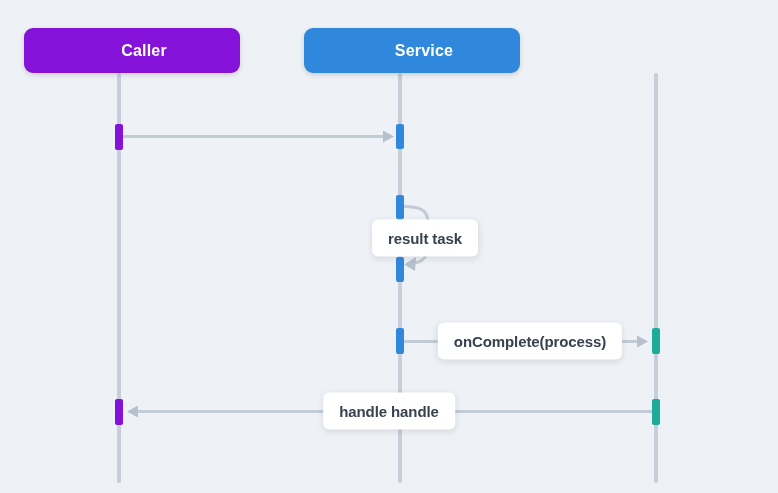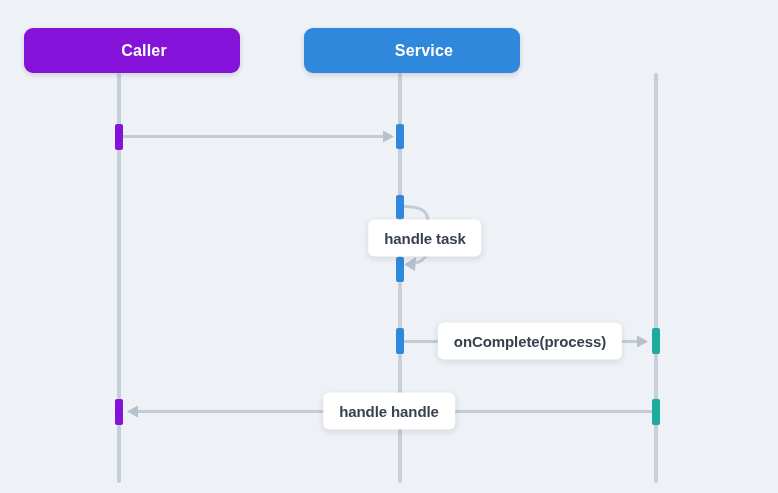--- a/index.html
+++ b/index.html
@@ -114,20 +114,20 @@
 
   <div class="bar purple" style="left:115px; top:124px; height:26px;"></div>
   <div class="bar blue" style="left:396px; top:124px; height:25px;"></div>
   <div class="bar blue" style="left:396px; top:195px; height:24px;"></div>
   <div class="bar blue" style="left:396px; top:257px; height:25px;"></div>
   <div class="bar blue" style="left:396px; top:328px; height:26px;"></div>
   <div class="bar teal" style="left:652px; top:328px; height:26px;"></div>
   <div class="bar teal" style="left:652px; top:399px; height:26px;"></div>
   <div class="bar purple" style="left:115px; top:399px; height:26px;"></div>
 
-  <div class="msg-label" style="left:425px; top:238px;">handle task</div>
+  <div class="msg-label" style="left:425px; top:238px;">result task</div>
   <div class="msg-label" style="left:530px; top:341px;">onComplete(process)</div>
   <div class="msg-label" style="left:389px; top:411px;">handle handle</div>
 
   <div class="actor caller">Caller</div>
   <div class="actor service">Service</div>
 
 </div>
 
 </body></html>

